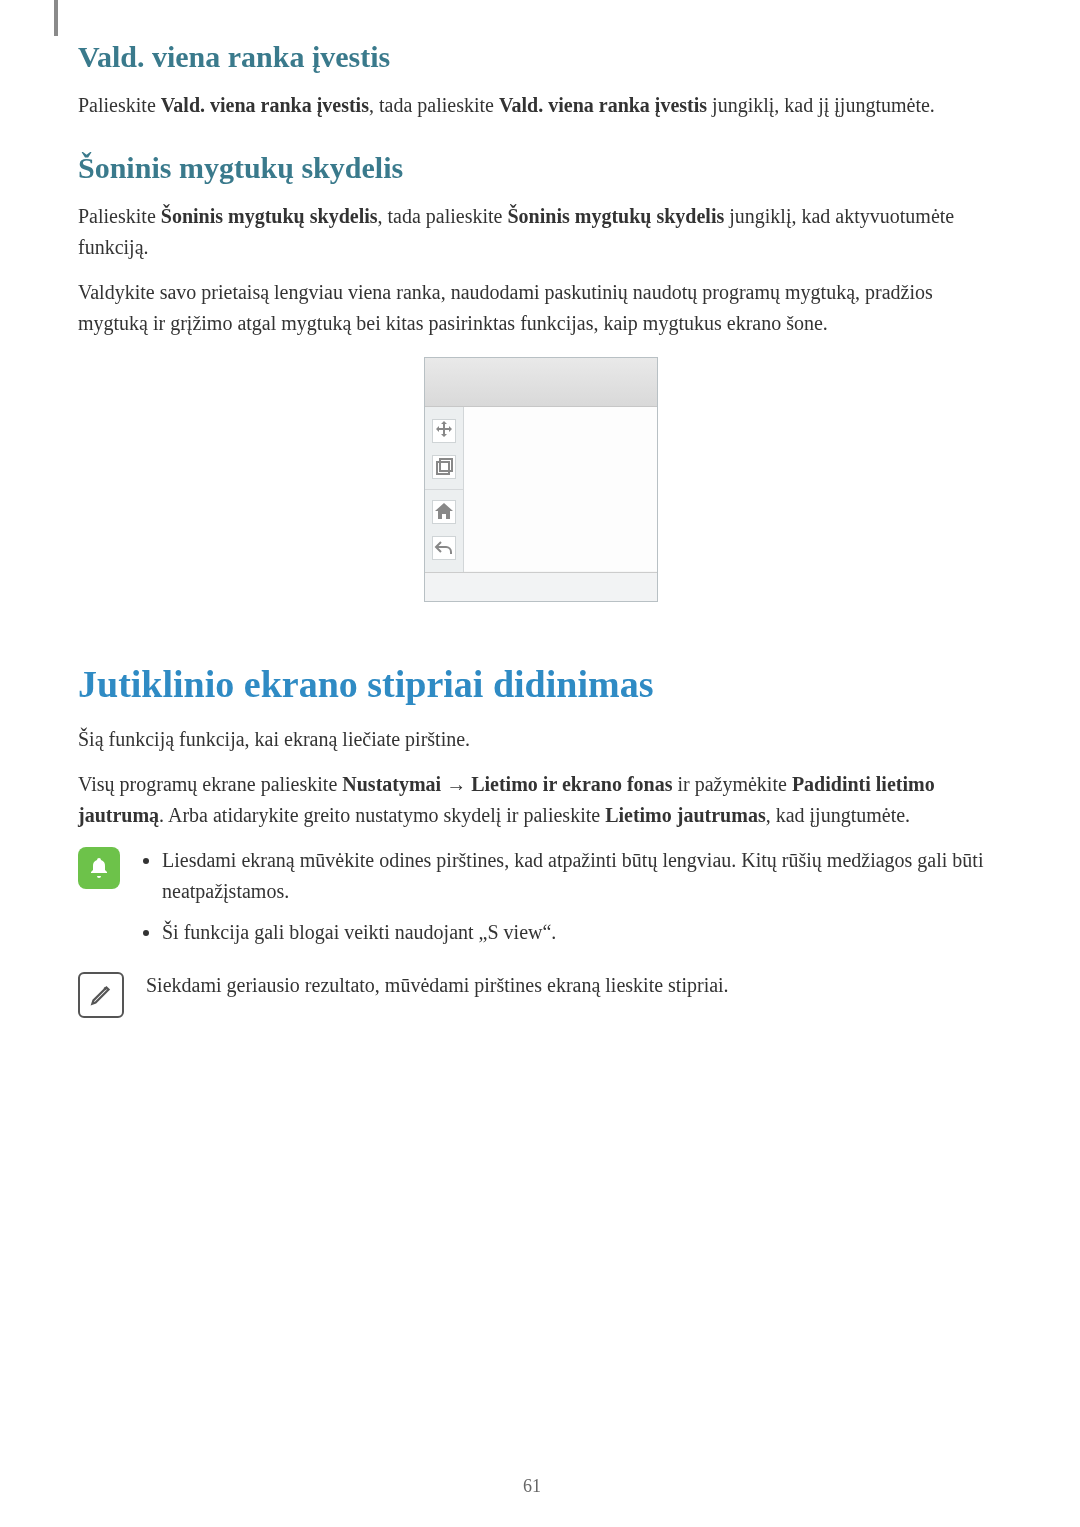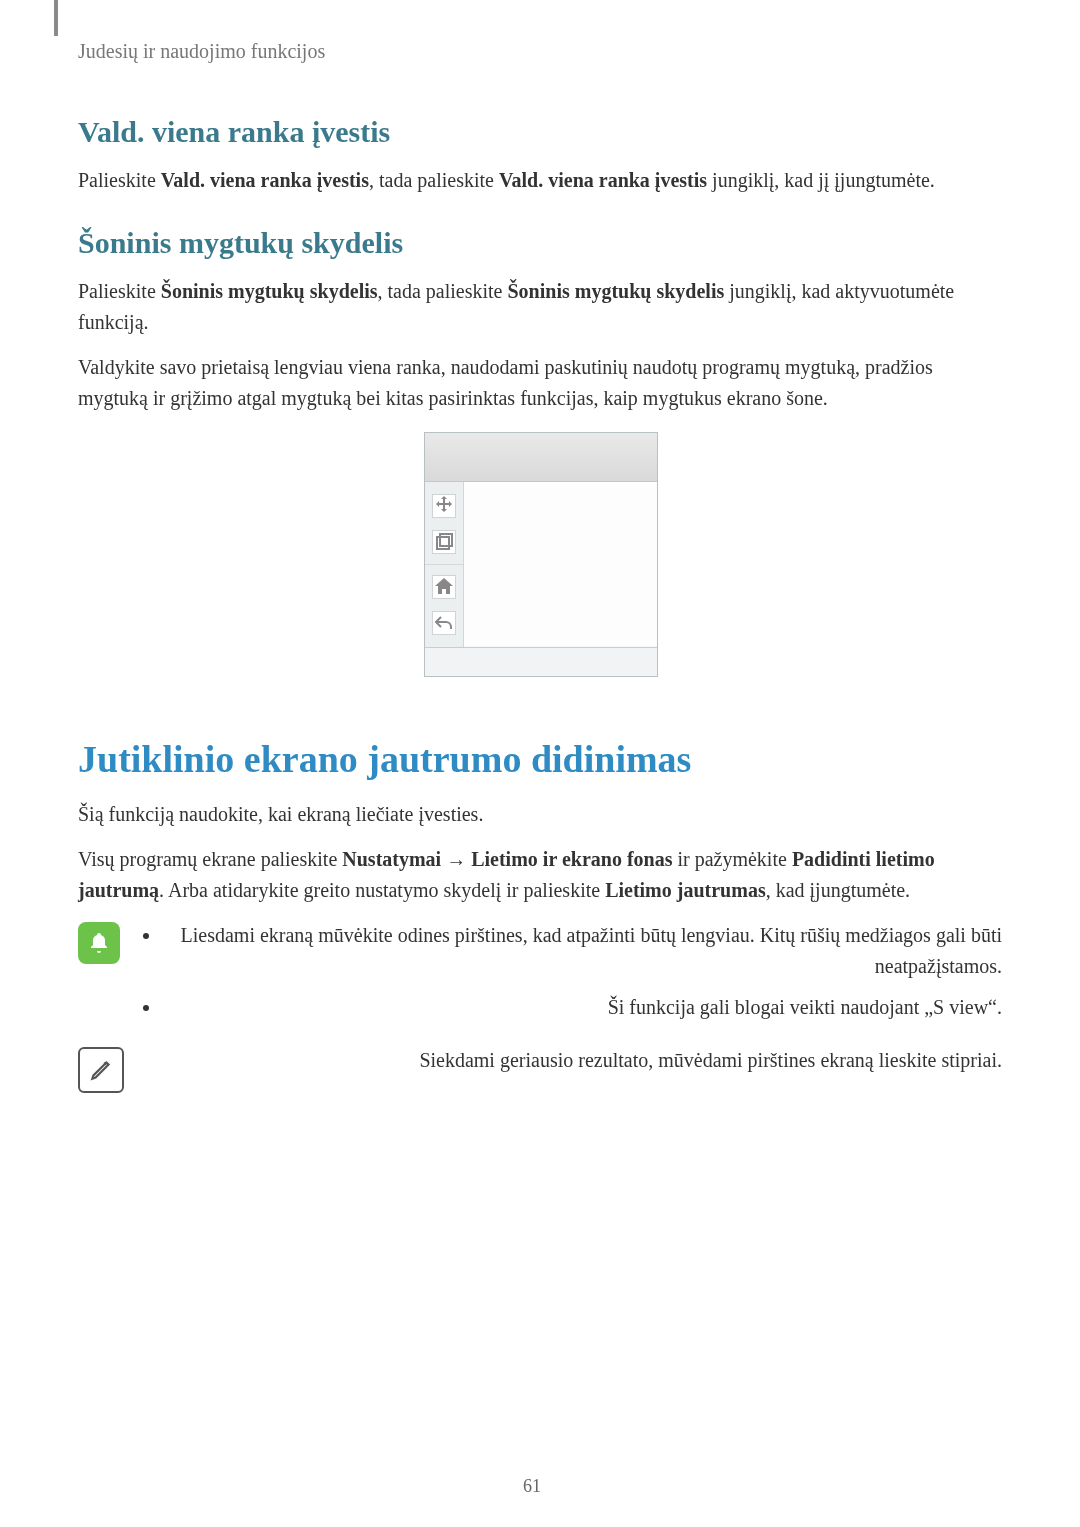--- a/index.html
+++ b/index.html
@@ -112,21 +112,20 @@
     background: #fdfdfd;
   }
   .phone-bottom {
     height: 28px;
     background: #f2f3f4;
   }
   .info-row {
     display: flex;
     align-items: flex-start;
     margin: 10px 0 12px 0;
-    text-align: right;
   }
   .info-icon {
     width: 42px;
     height: 42px;
     flex: 0 0 42px;
     margin-right: 22px;
     margin-top: 2px;
   }
   .icon-bell {
     border-radius: 8px;
@@ -168,21 +167,20 @@
     font-size: 18px;
     color: #666;
   }
 </style>
 </head>
 <body>
 
 <div class="tab-marker"></div>
 
 <div class="page">
-  <div class="breadcrumb">Judesių ir naudojimo funkcijos</div>
 
   <div class="sub-block">
     <h2>Vald. viena ranka įvestis</h2>
     <p>
       <span>Palieskite </span><span class="b">Vald. viena ranka įvestis</span><span>, tada palieskite </span><span class="b">Vald. viena ranka įvestis</span><span> jungiklį, kad jį įjungtumėte.</span>
     </p>
   </div>
 
   <div class="sub-block">
     <h2>Šoninis mygtukų skydelis</h2>
@@ -219,22 +217,22 @@
                 </svg>
             </div>
           </div>
           <div class="phone-inner"></div>
         </div>
         <div class="phone-bottom"></div>
       </div>
     </div>
   </div>
 
-  <h1>Jutiklinio ekrano jautrumo didinimas</h1>
-  <p>Šią funkciją naudokite, kai ekraną liečiate įvesties.</p>
+  <h1>Jutiklinio ekrano stipriai didinimas</h1>
+  <p>Šią funkciją funkcija, kai ekraną liečiate pirštine.</p>
   <p>
     <span>Visų programų ekrane palieskite </span><span class="b">Nustatymai</span><span> → </span><span class="b">Lietimo ir ekrano fonas</span><span> ir pažymėkite </span><span class="b">Padidinti lietimo jautrumą</span><span>. Arba atidarykite greito nustatymo skydelį ir palieskite </span><span class="b">Lietimo jautrumas</span><span>, kad įjungtumėte.</span>
   </p>
 
   <div class="info-row">
     <div class="info-icon icon-bell">
       <svg viewBox="0 0 24 24">
           <path fill="#fff" d="M12 2a2 2 0 0 1 2 2 6 6 0 0 1 4 6v4l2 2v1H4v-1l2-2v-4a6 6 0 0 1 4-6 2 2 0 0 1 2-2zM10 20h4a2 2 0 0 1-4 0z"></path>
         </svg>
     </div>

